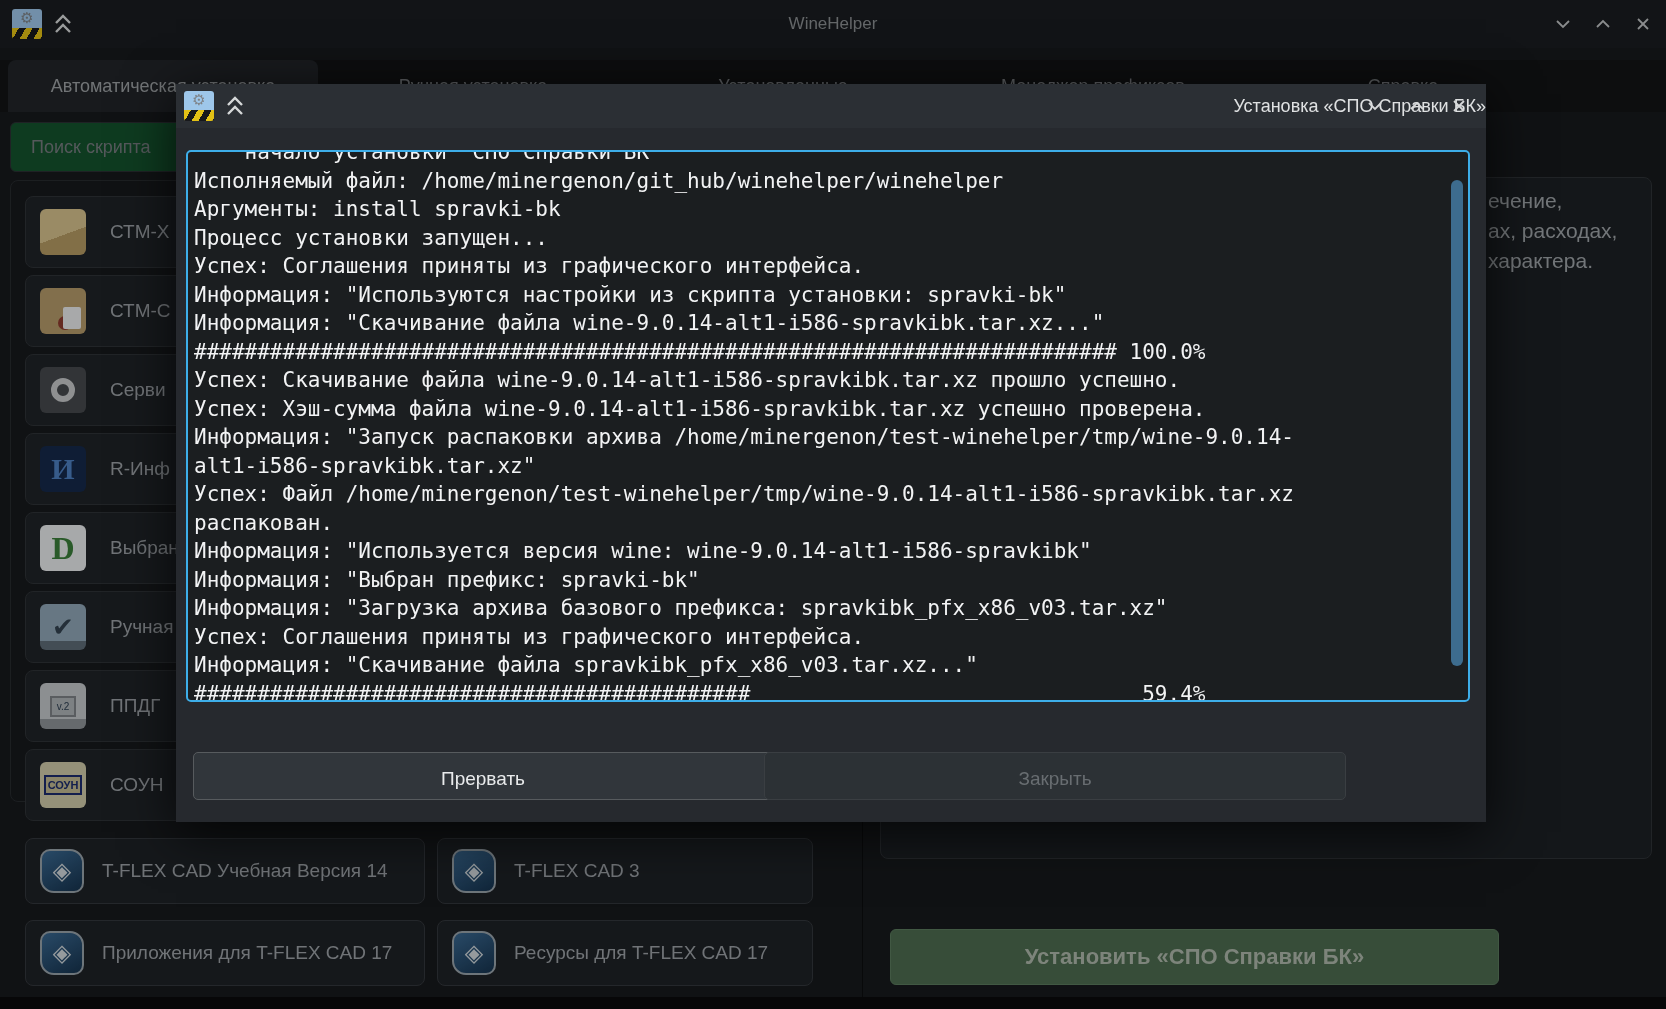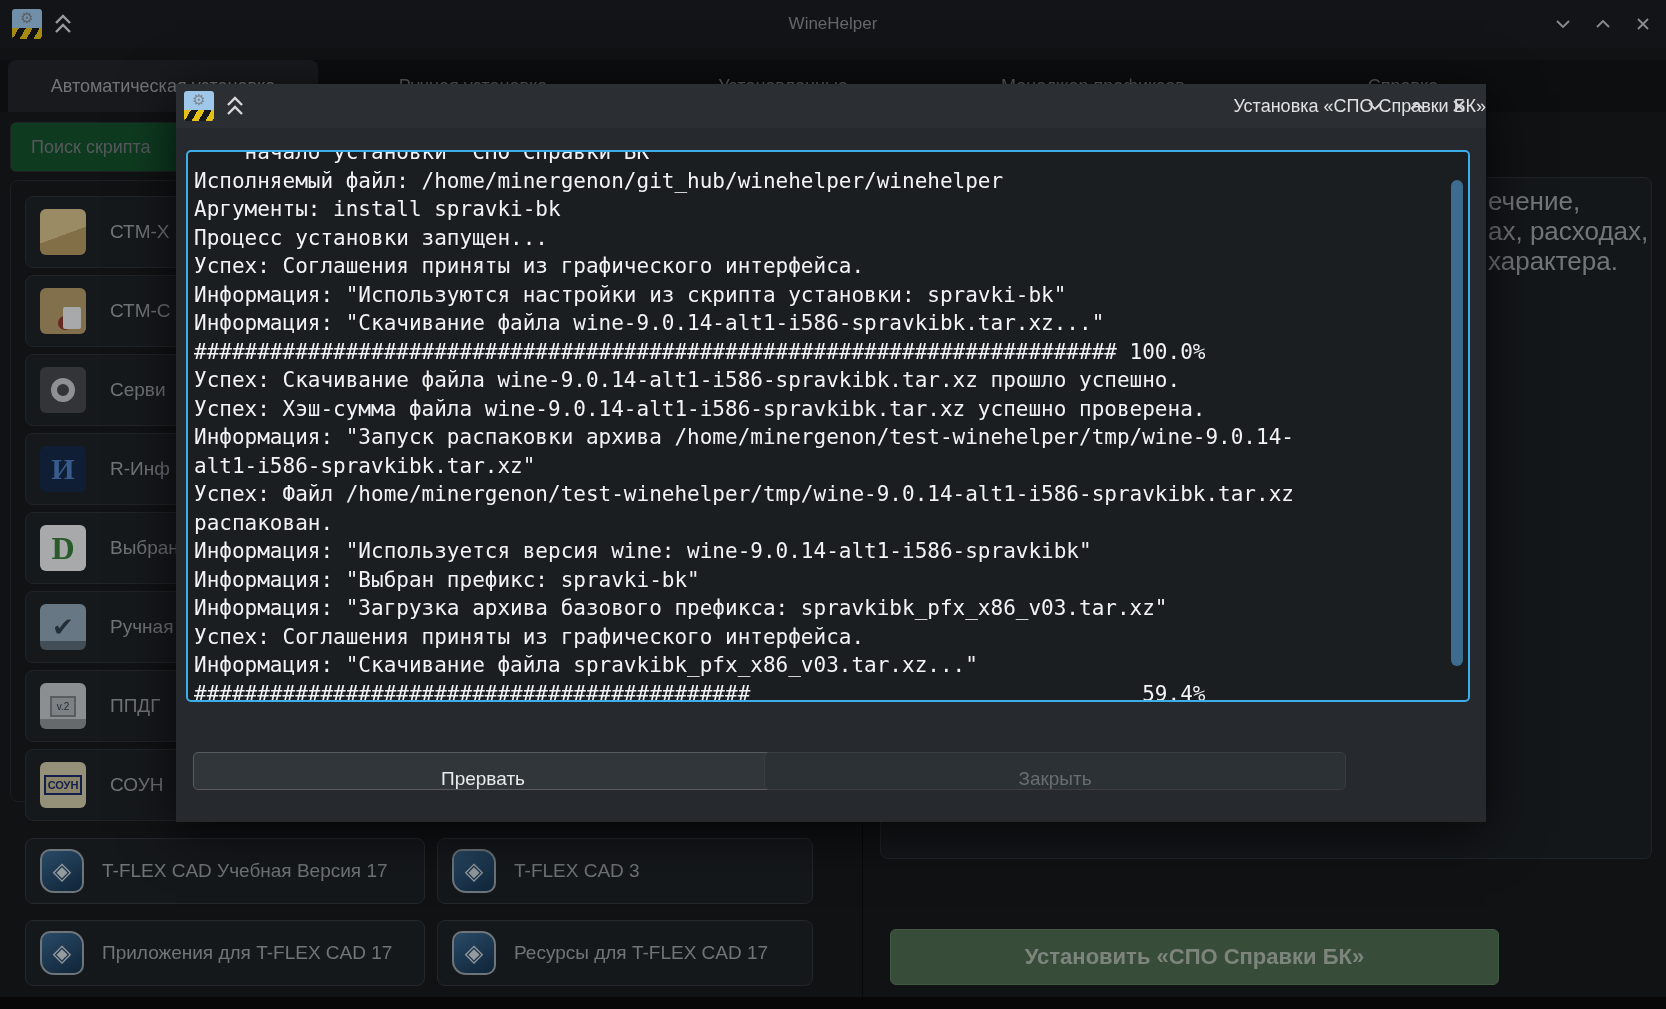--- a/index.html
+++ b/index.html
@@ -51,21 +51,21 @@
   .ic-soun .soun-t { border:2px solid #1b2a6b; padding:2px 2px; background:#bfb890; }
 
   .tile { position:absolute; height:66px; background:#1e2226; border:1px solid #33373c; border-radius:8px; display:flex; align-items:center; }
   .tile .tf-ic { width:44px; height:44px; margin-left:14px; flex:none; border-radius:10px 14px 10px 14px; border:2px solid #98a2aa;
       background:linear-gradient(150deg,#39678f,#16334e); display:flex; align-items:center; justify-content:center; color:#cfd6da; font-size:24px; }
   .tile .tf-lbl { margin-left:18px; font-size:19px; color:#9ba0a5; white-space:nowrap; }
 
   .v-divider { position:absolute; left:862px; top:112px; width:1px; height:885px; background:#0c0d0f; }
 
   .desc-frame { position:absolute; left:880px; top:177px; width:772px; height:682px; border:1px solid #2e3236; border-radius:8px; background:#1d2125; }
-  .desc-text { position:absolute; left:1488px; top:186px; font-size:26px; line-height:30px; color:#9fa4a8; white-space:pre; }
+  .desc-text { position:absolute; left:1488px; top:186px; font-size:21px; line-height:30px; color:#9fa4a8; white-space:pre; }
 
   .install-btn { position:absolute; left:890px; top:929px; width:609px; height:56px; background:#4d6b50; border:1px solid #5a7a5d; border-radius:6px;
       color:#aeb8ab; font-size:22px; font-weight:bold; text-align:center; line-height:54px; }
 
   .bottom-strip { position:absolute; left:0; top:997px; width:1666px; height:12px; background:#0a0b0c; }
 
   
   .dim { position:absolute; left:0; top:0; width:1666px; height:1009px; background:rgba(0,0,0,0.28); z-index:50; }
 
   
@@ -75,21 +75,21 @@
   .dlg-title { position:absolute; left:0; top:0; width:100%; height:44px; line-height:44px; text-align:right; color:#dfe1e2; font-size:18px; }
   .dlg-controls { position:absolute; right:18px; top:0; height:44px; display:flex; align-items:center; gap:24px; }
 
   .terminal { position:absolute; left:10px; top:66px; width:1284px; height:552px; background:#1b1e20; border:2px solid #3daee9; border-radius:5px; overflow:hidden; }
   .term-body { position:absolute; left:6px; top:0; right:26px; bottom:0; overflow:hidden;
       font-family:"DejaVu Sans Mono","Liberation Mono",monospace; font-size:21px; line-height:28.5px; color:#f2f3f4; white-space:pre; }
   .term-body .log-line:first-child { margin-top:-14px; }
   .term-scrollbar { position:absolute; right:4px; top:4px; width:14px; bottom:4px; }
   .term-thumb { position:absolute; left:1px; top:24px; width:12px; height:486px; background:#3d6c8e; border-radius:6px; }
 
-  .dlg-btn { position:absolute; top:668px; height:38px; border-radius:5px; text-align:center; line-height:52px; font-size:19px; }
+  .dlg-btn { position:absolute; top:668px; height:48px; border-radius:5px; text-align:center; line-height:52px; font-size:19px; }
   .dlg-btn.abort { left:17px; width:580px; background:#31363b; border:1px solid #575b5e; color:#e9ebec; }
   .dlg-btn.close { left:588px; width:582px; background:#2c3135; border:1px solid #3a3e42; color:#686d71; }
 
   svg.glyph { display:block; }
 </style>
 </head>
 <body>
 
 <div id="screen">
 
@@ -178,21 +178,21 @@
   </div>
   <div class="side-item" style="top:749px;">
     <div class="ic ic-soun">
         <div class="soun-t">СОУН</div>
       </div>
     <div class="lbl">СОУН</div>
   </div>
 
   <div class="tile" style="left:25px; top:838px; width:400px;">
     <div class="tf-ic">◈</div>
-    <div class="tf-lbl">T-FLEX CAD Учебная Версия 17</div>
+    <div class="tf-lbl">T-FLEX CAD Учебная Версия 14</div>
   </div>
   <div class="tile" style="left:437px; top:838px; width:376px;">
     <div class="tf-ic">◈</div>
     <div class="tf-lbl">T-FLEX CAD 3</div>
   </div>
   <div class="tile" style="left:25px; top:920px; width:400px;">
     <div class="tf-ic">◈</div>
     <div class="tf-lbl">Приложения для T-FLEX CAD 17</div>
   </div>
   <div class="tile" style="left:437px; top:920px; width:376px;">

